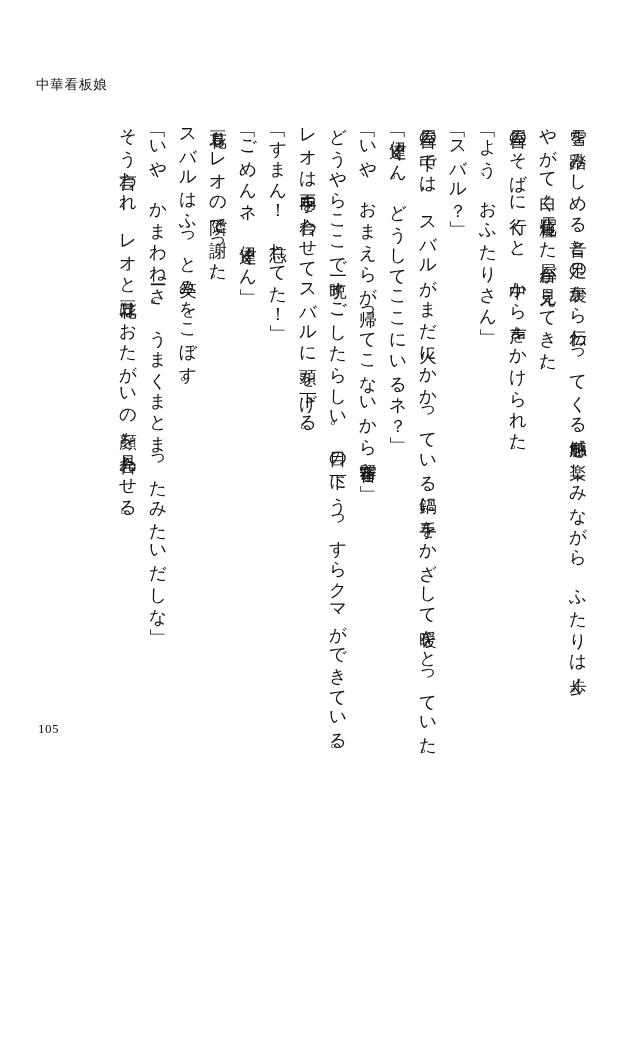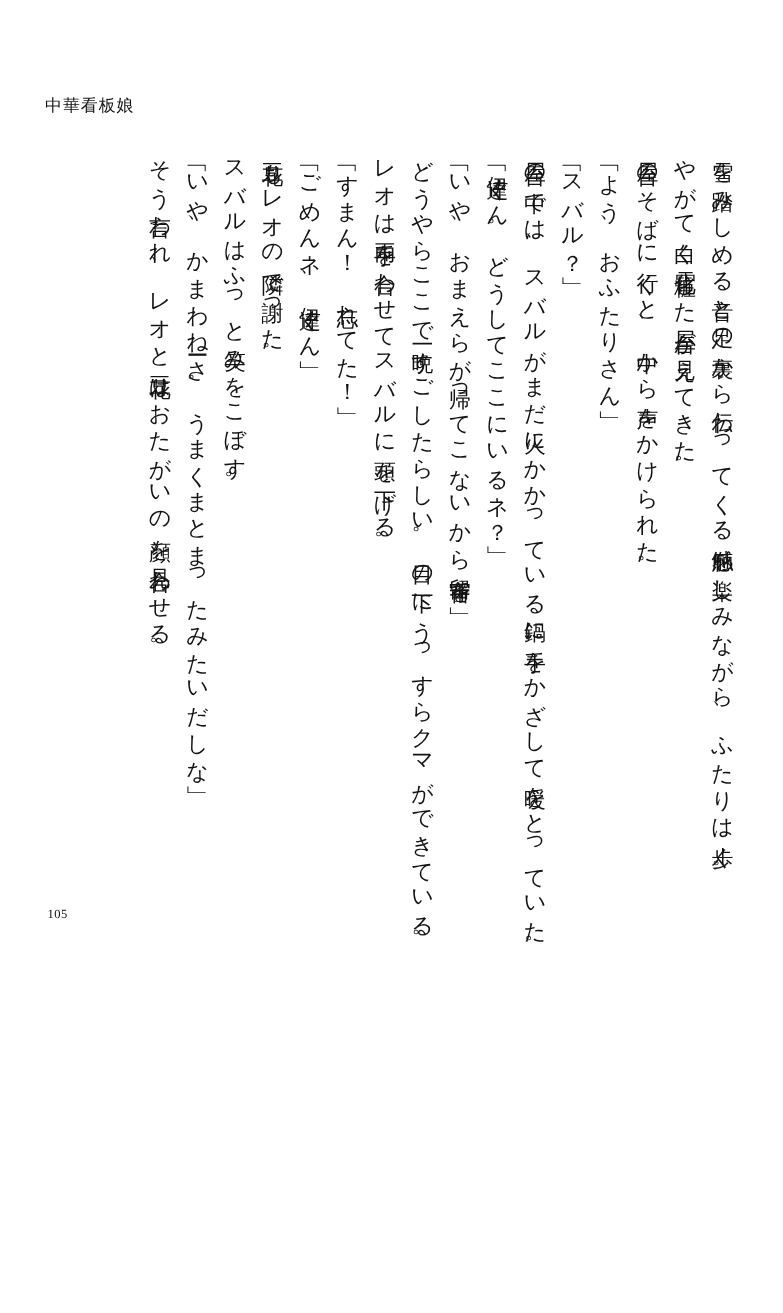--- a/index.html
+++ b/index.html
@@ -33,21 +33,21 @@
     letter-spacing: 0.06em;
     color: #111;
     white-space: nowrap;
   }
 
   
   .folio {
     position: absolute;
     bottom: 18px;
     left: 38px;
-    font-size: 10px;
+    font-size: 13px;
     color: #111;
     letter-spacing: 0.04em;
   }
 
   
   .body-text {
     position: absolute;
     top: 116px;
     right: 40px;
     height: 810px;

